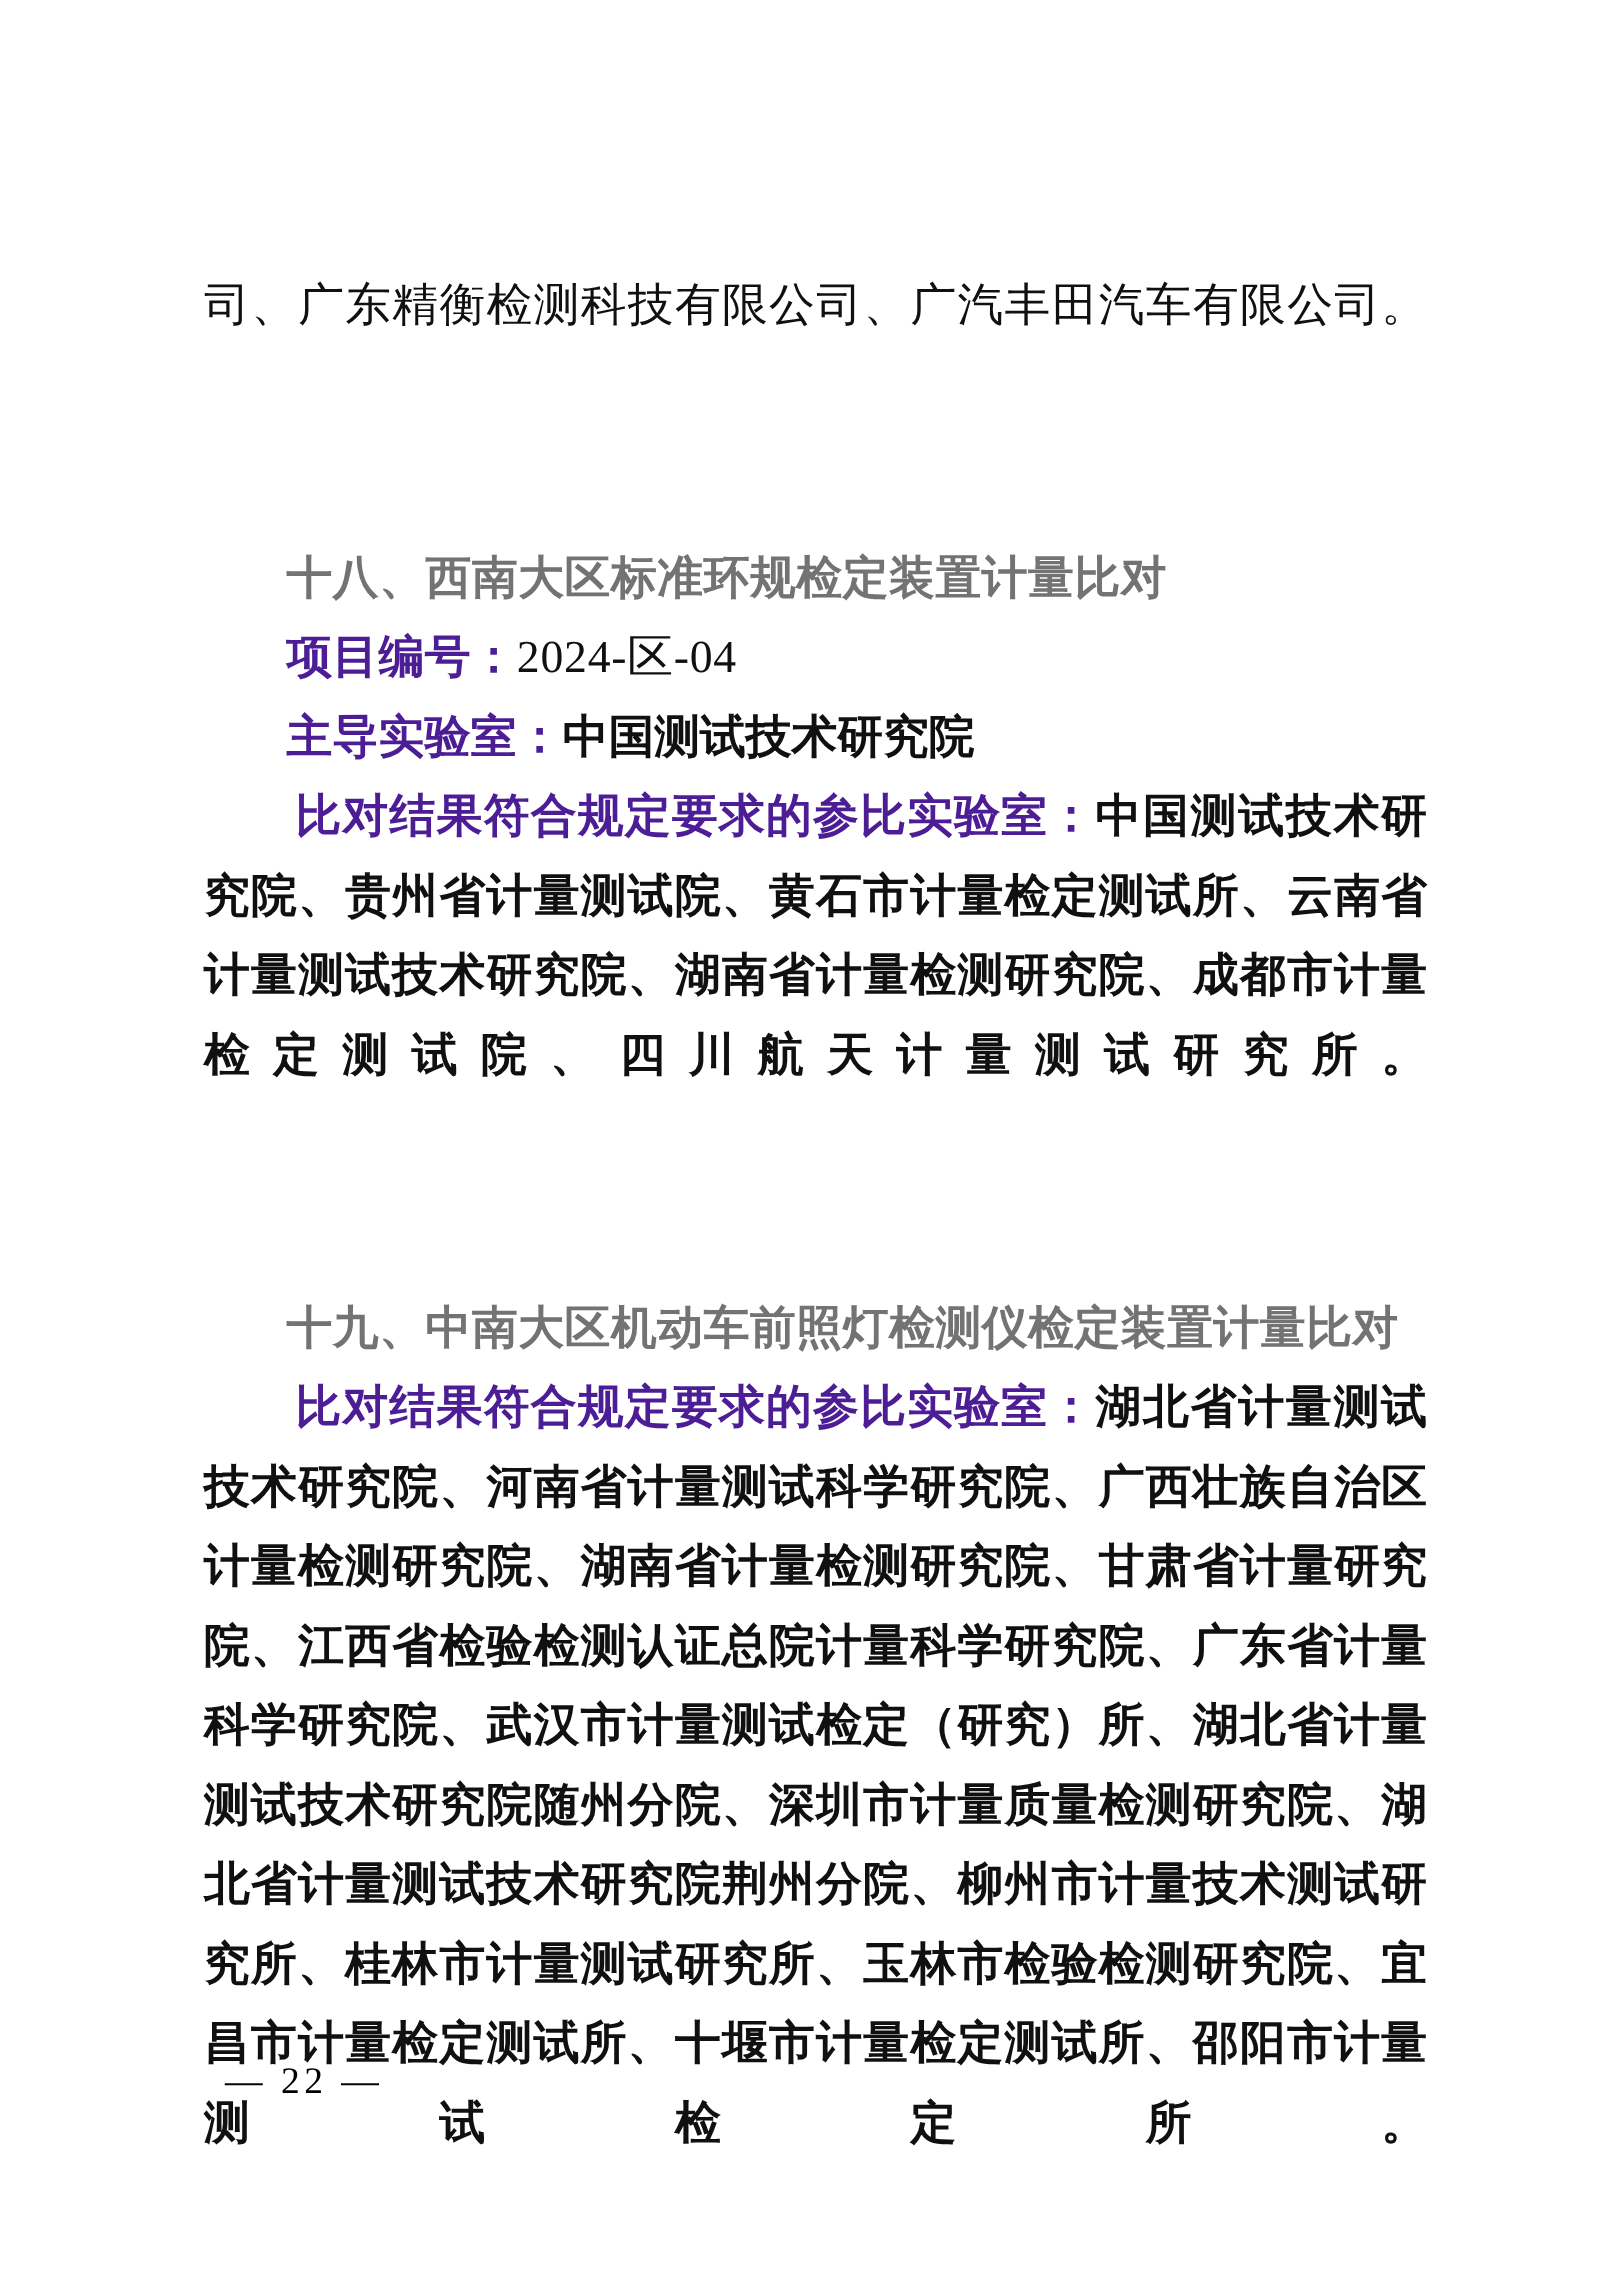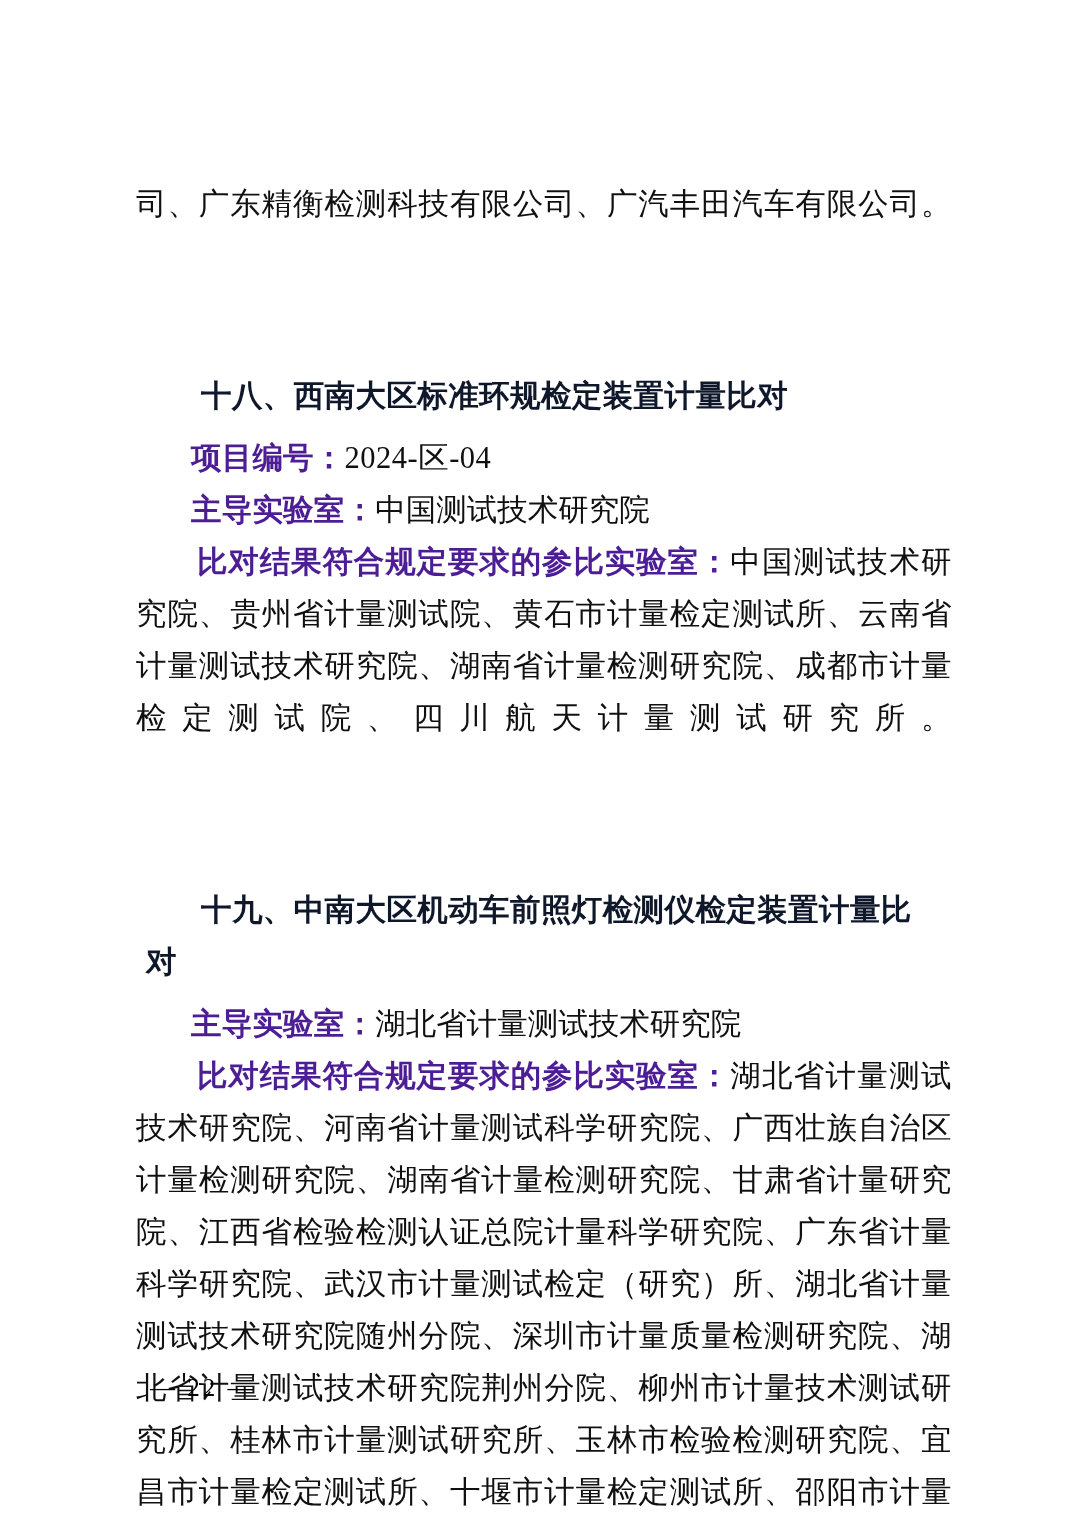--- a/index.html
+++ b/index.html
@@ -46,38 +46,38 @@
   }
   .p.last-line-left::after {
     content: "";
     display: inline-block;
     width: 100%;
   }
   .indent {
     text-indent: 61px;
   }
   .heading {
-    margin: 10px;
+    margin: 0;
     font-family: "DejaVu Sans", "Liberation Sans", sans-serif;
     font-weight: 700;
     font-size: 30.5px;
     line-height: 52px;
     letter-spacing: 0.4px;
     text-indent: 55px;
-    color: #0f172a;
+    color: #737373;
   }
   .label {
     font-family: "DejaVu Sans", "Liberation Sans", sans-serif;
     font-weight: 700;
     letter-spacing: 0.2px;
     color: #4c1d95;
   }
   .value-serif {
     font-family: "DejaVu Serif", "Liberation Serif", serif;
-    font-weight: 400;
+    font-weight: 700;
   }
   .field-line {
     margin: 0;
     font-size: 30.5px;
     line-height: 52px;
     text-indent: 55px;
     color: #101010;
   }
   .code-num {
     font-family: "Liberation Serif", "DejaVu Serif", serif;
@@ -128,23 +128,20 @@
     <p class="p body-block indent last-line-left">
       <span class="label">比对结果符合规定要求的参比实验室：</span><span class="value-serif">中国测试技术研究院、贵州省计量测试院、黄石市计量检定测试所、云南省计量测试技术研究院、湖南省计量检测研究院、成都市计量检定测试院、四川航天计量测试研究所。</span>
     </p>
 
     <div class="spacer-line"></div>
     <div class="spacer-half"></div>
 
     <h2 class="heading">十九、中南大区机动车前照灯检测仪检定装置计量比对</h2>
 
 
-    <p class="field-line">
-      <span class="label">主导实验室：</span><span class="value-serif">湖北省计量测试技术研究院</span>
-    </p>
 
     <p class="p body-block indent last-line-left">
       <span class="label">比对结果符合规定要求的参比实验室：</span><span class="value-serif">湖北省计量测试技术研究院、河南省计量测试科学研究院、广西壮族自治区计量检测研究院、湖南省计量检测研究院、甘肃省计量研究院、江西省检验检测认证总院计量科学研究院、广东省计量科学研究院、武汉市计量测试检定（研究）所、湖北省计量测试技术研究院随州分院、深圳市计量质量检测研究院、湖北省计量测试技术研究院荆州分院、柳州市计量技术测试研究所、桂林市计量测试研究所、玉林市检验检测研究院、宜昌市计量检定测试所、十堰市计量检定测试所、邵阳市计量测试检定所。</span>
     </p>
 
   </div>
 
   <div class="footer">— 22 —</div>
 
 </div>

